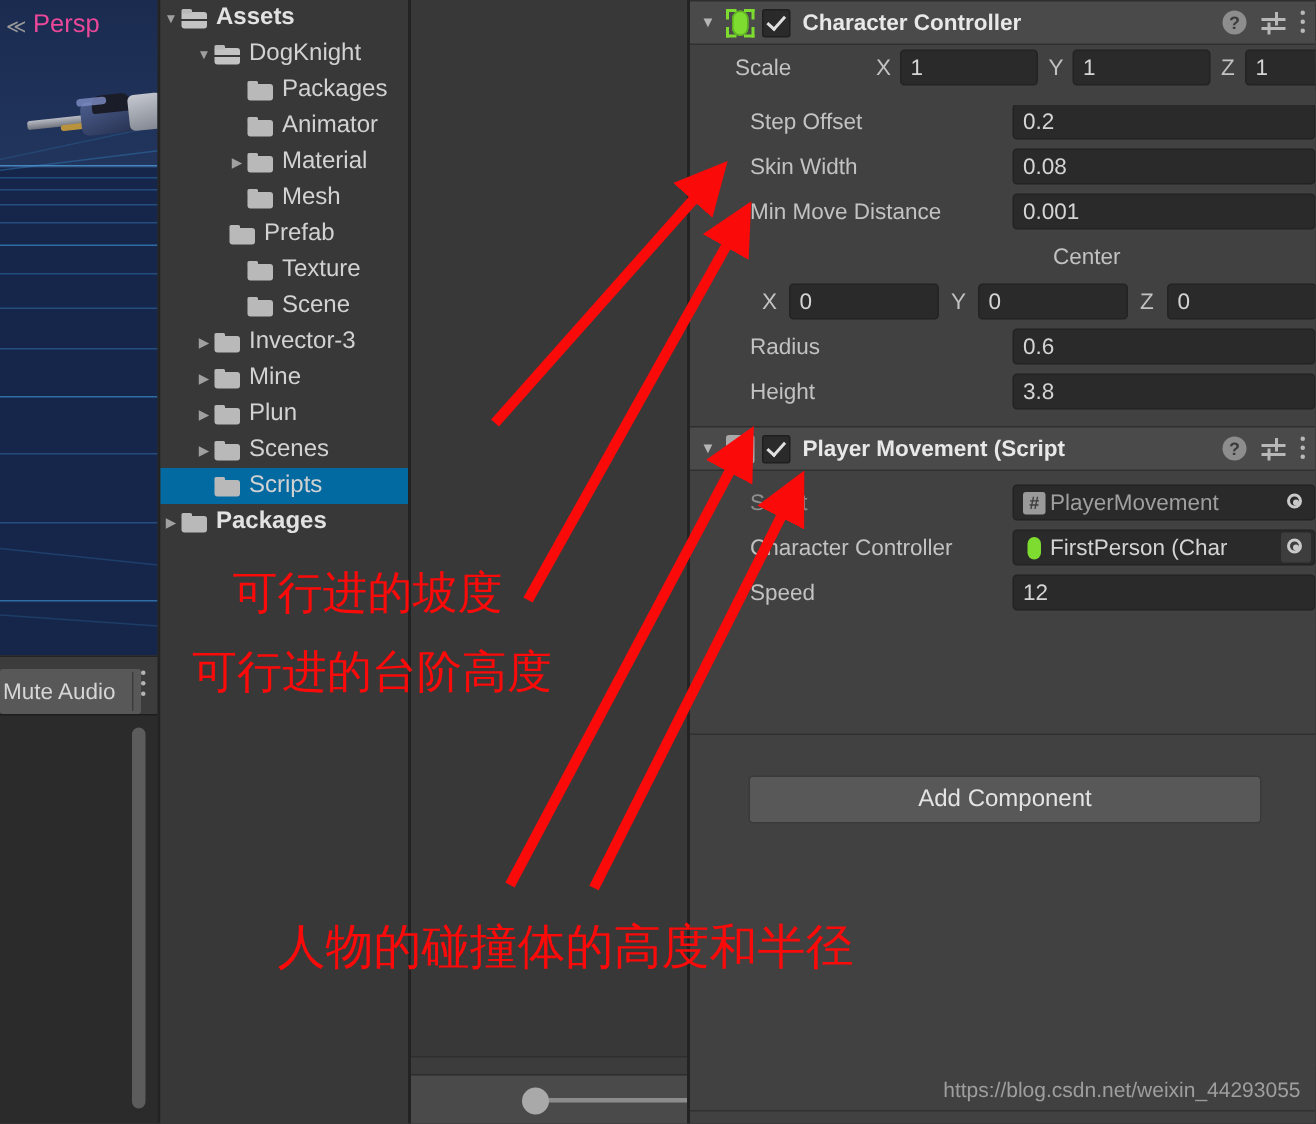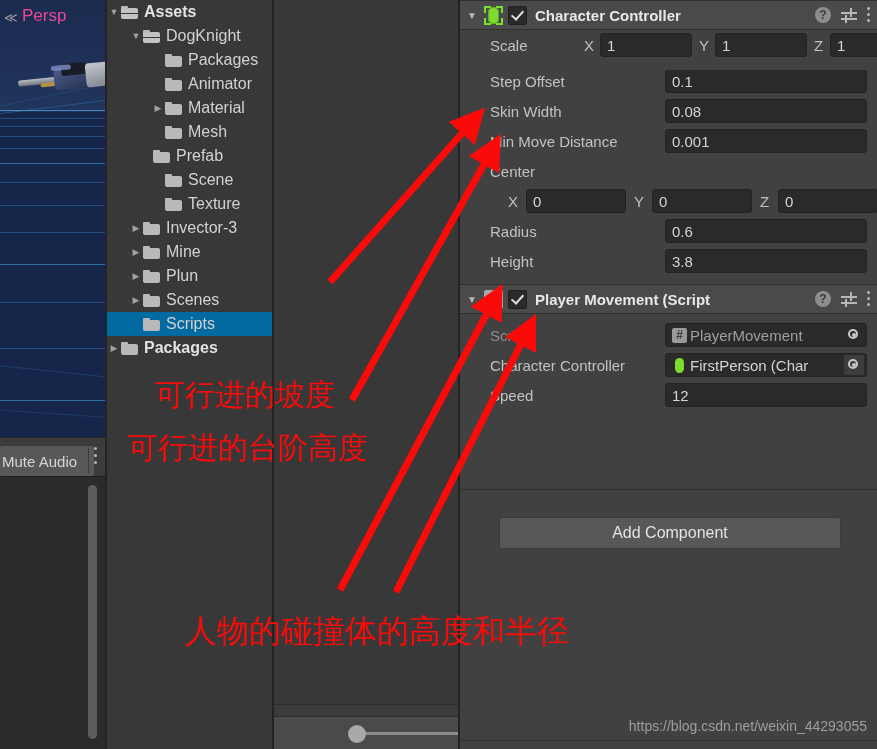--- a/index.html
+++ b/index.html
@@ -176,21 +176,21 @@
   .preset-ico{width:16px;height:16px;position:relative;}
   .preset-ico i{position:absolute;background:#b8b8b8;}
   .preset-ico i.h1{left:0;top:5px;width:16px;height:2px;}
   .preset-ico i.h2{left:0;top:11px;width:16px;height:2px;}
   .preset-ico i.v1{left:9px;top:1px;width:2px;height:9px;}
   .preset-ico i.v2{left:4px;top:8px;width:2px;height:8px;}
   .kebab{width:4px;height:16px;}
   .kebab i{display:block;width:3px;height:3px;border-radius:50%;background:#b8b8b8;margin:0 0 3px 0;}
 
   .comp-body{background:#414141;padding:6px 0 8px 0;}
-  .prop-row{height:30px;display:flex;align-items:center;}
+  .prop-row{height:30px;display:flex;align-items:center;justify-content:flex-end;}
   .prop-label{
     width:205px;min-width:205px;padding-left:30px;box-sizing:border-box;
     font-size:15px;color:#c2c2c2;white-space:nowrap;
   }
   .prop-label.dim{color:#8e8e8e;}
   .f-wide{width:202px;min-width:202px;}
   .f-obj{
     width:202px;min-width:202px;position:relative;padding-right:24px;
   }
   .obj-ico{width:15px;height:15px;margin-right:3px;flex:0 0 auto;position:relative;}
@@ -329,26 +329,26 @@
           <span class="tree-label">Mesh</span>
         </div>
         <div class="tree-row" style="padding-left: 32px;">
           <span class="twisty"></span>
           <span class="folder-ico"></span>
           <span class="tree-label">Prefab</span>
         </div>
         <div class="tree-row" style="padding-left: 44px;">
           <span class="twisty"></span>
           <span class="folder-ico"></span>
+          <span class="tree-label">Texture</span>
+        </div>
+        <div class="tree-row" style="padding-left: 44px;">
+          <span class="twisty"></span>
+          <span class="folder-ico"></span>
           <span class="tree-label">Scene</span>
-        </div>
-        <div class="tree-row" style="padding-left: 44px;">
-          <span class="twisty"></span>
-          <span class="folder-ico"></span>
-          <span class="tree-label">Texture</span>
         </div>
         <div class="tree-row" style="padding-left: 22px;">
           <span class="twisty">▶</span>
           <span class="folder-ico"></span>
           <span class="tree-label">Invector-3</span>
         </div>
         <div class="tree-row" style="padding-left: 22px;">
           <span class="twisty">▶</span>
           <span class="folder-ico"></span>
           <span class="tree-label">Mine</span>
@@ -436,21 +436,21 @@
           </div>
       </div>
     </div>
     <div class="comp-body">
       <div class="prop-row">
         <div class="prop-label">Slope Limit</div>
         <div class="field f-wide">45</div>
       </div>
       <div class="prop-row">
         <div class="prop-label">Step Offset</div>
-        <div class="field f-wide">0.1</div>
+        <div class="field f-wide">0.2</div>
       </div>
       <div class="prop-row">
         <div class="prop-label">Skin Width</div>
         <div class="field f-wide">0.08</div>
       </div>
       <div class="prop-row">
         <div class="prop-label">Min Move Distance</div>
         <div class="field f-wide">0.001</div>
       </div>
       <div class="prop-row">

